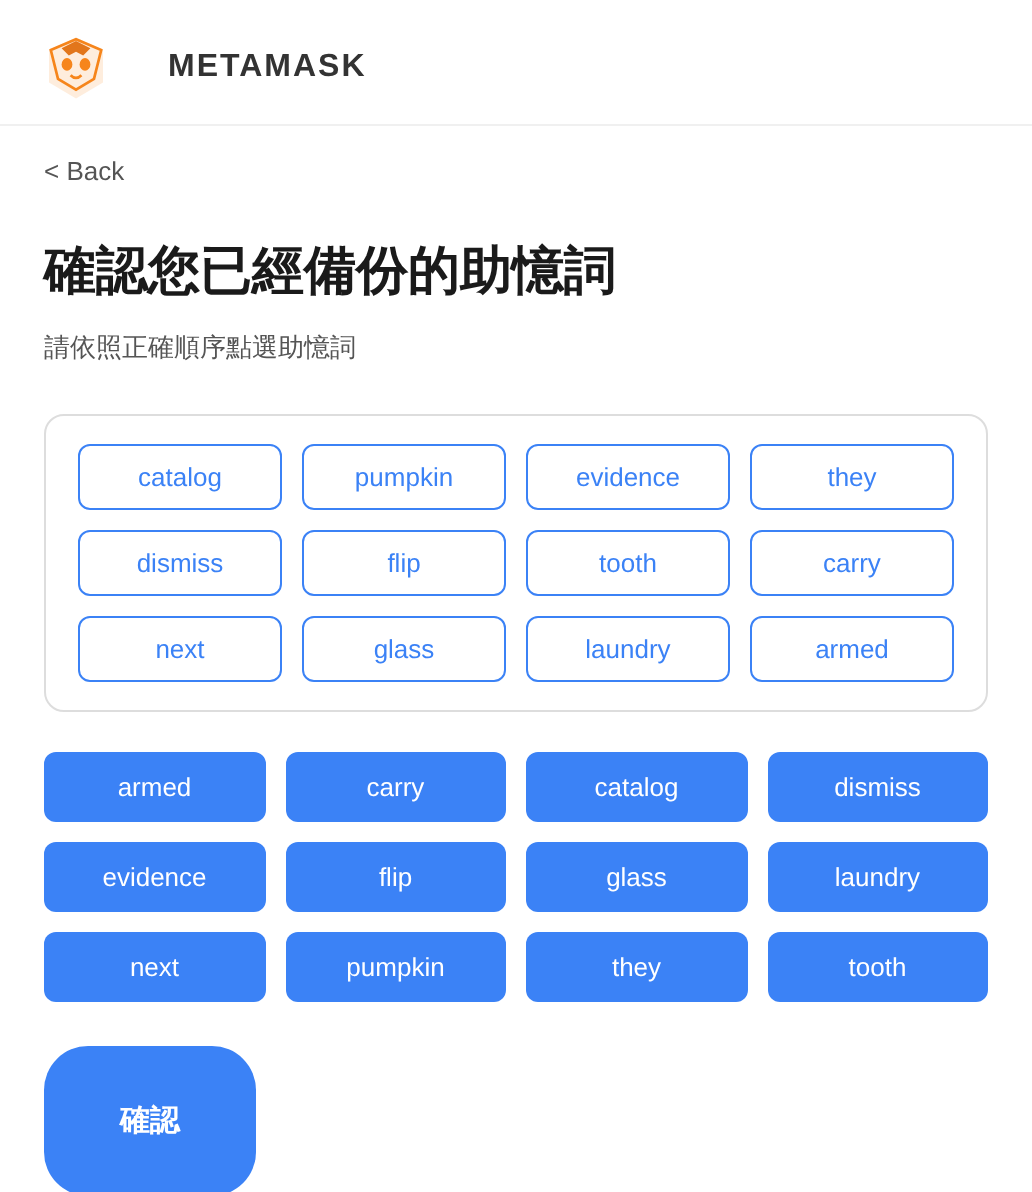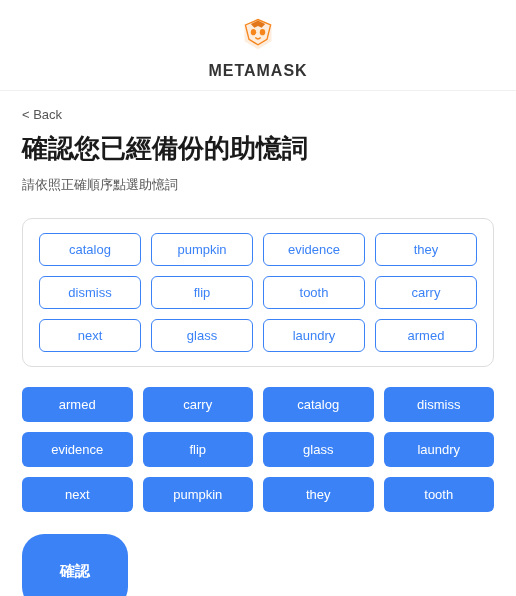--- a/index.html
+++ b/index.html
@@ -20,23 +20,22 @@
       background: #fff;
       position: relative;
       overflow: hidden;
     }
 
     .header {
       background: #fff;
       padding: 16px 20px 10px 20px;
       display: flex;
       align-items: center;
-      gap: 10px;
+      gap: 28px;
       border-bottom: 1px solid #f0f0f0;
-      flex-direction: column;
     }
 
     .logo-icon {
       width: 36px;
       height: 36px;
     }
 
     .logo-text {
       font-size: 16px;
       font-weight: 700;
@@ -44,31 +43,32 @@
       letter-spacing: 1px;
     }
 
     .content {
       padding: 14px 22px 20px 22px;
     }
 
     .back-link {
       font-size: 13px;
       color: #555;
-      margin-bottom: 10px;
+      margin-bottom: 28px;
       cursor: pointer;
       display: inline-block;
     }
 
     .page-title {
       font-size: 26px;
       font-weight: 700;
       color: #1a1a1a;
       margin-bottom: 10px;
       line-height: 1.3;
+      font-family: Liberation Mono, monospace;
     }
 
     .subtitle {
       font-size: 13px;
       color: #555;
       margin-bottom: 24px;
     }
 
     
     .word-box {

